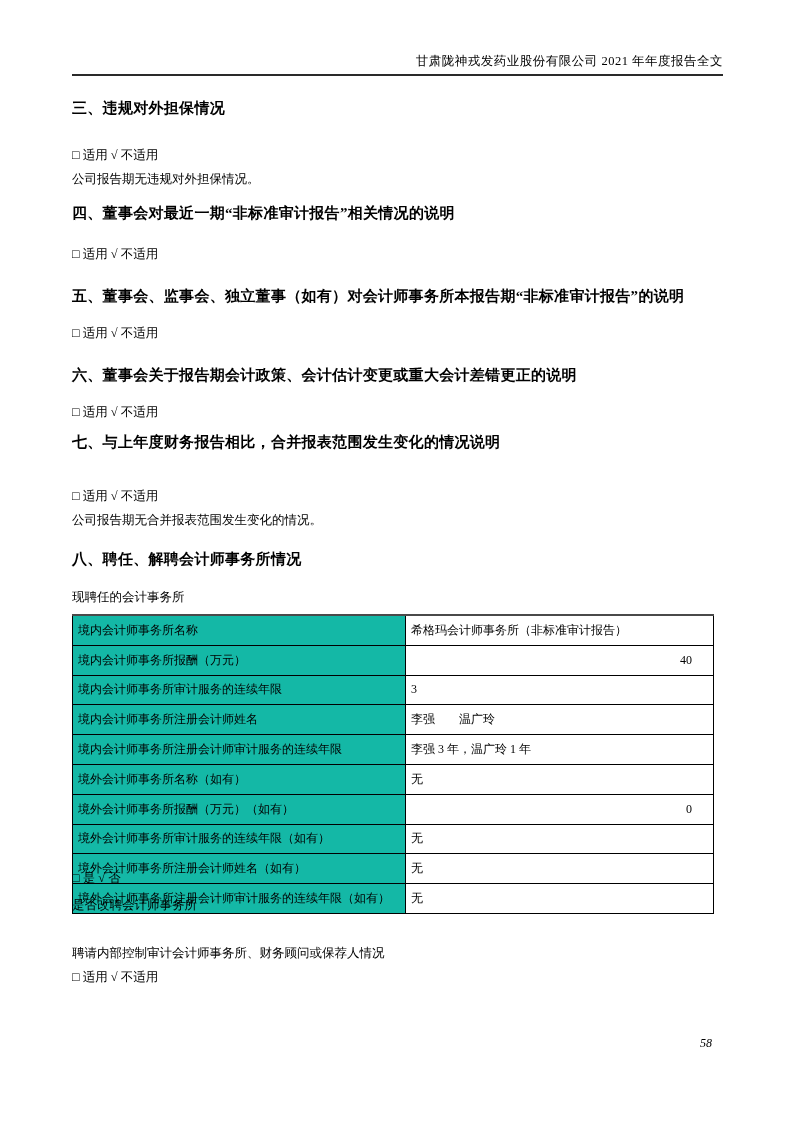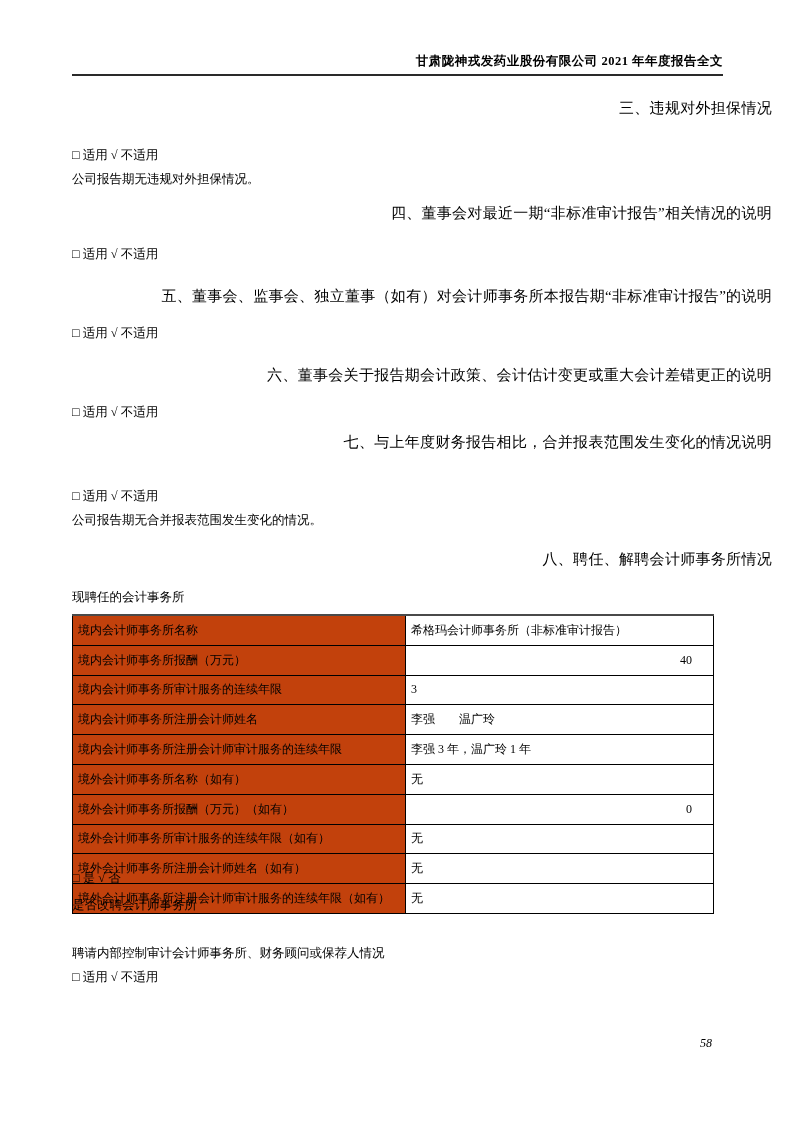--- a/index.html
+++ b/index.html
@@ -9,54 +9,53 @@
     margin:0 auto;
     background:#ffffff;
     font-family:"Liberation Serif","DejaVu Serif",serif;
     color:#000;
     overflow:hidden;
   }
   .abs { position:absolute; }
   .header-text {
     top:53px; left:72px; width:651px;
     text-align:right;
-    font-size:12.5px; font-weight:700;
+    font-size:12.5px; font-weight:400;
     letter-spacing:0.5px;
     white-space:nowrap;
   }
   .header-rule {
     top:74px; left:72px; width:651px; height:0;
     border-top:2px solid #2a2a2a;
   }
   .sec-heading {
     left:72px; width:700px;
-    font-size:15px; font-weight:normal;
+    font-size:15px; font-weight:bold;
     white-space:nowrap;
     letter-spacing:0.3px;
-    text-align:right;
   }
   .body-line {
     left:72px; width:651px;
     font-size:12.5px;
     white-space:nowrap;
   }
   .audit-table {
     top:614px; left:72px; width:642px;
     border-collapse:collapse;
     table-layout:fixed;
     font-size:12px;
   }
   .audit-table td {
     border:1px solid #000;
     height:26.8px;
     padding:1px 5px;
     overflow:hidden;
     white-space:nowrap;
   }
-  .audit-table td.label-cell { background:#c2410c; width:322px; }
+  .audit-table td.label-cell { background:#14b8a6; width:322px; }
   .audit-table td.value-cell { background:#ffffff; }
   .audit-table td.num { text-align:right; padding-right:21px; }
   .audit-table { border-top:2px solid #4a4a4a; }
   .page-number {
     top:1036px; right:81px;
     font-size:12px;
     font-style:italic;
   }
 </style>
 </head>

